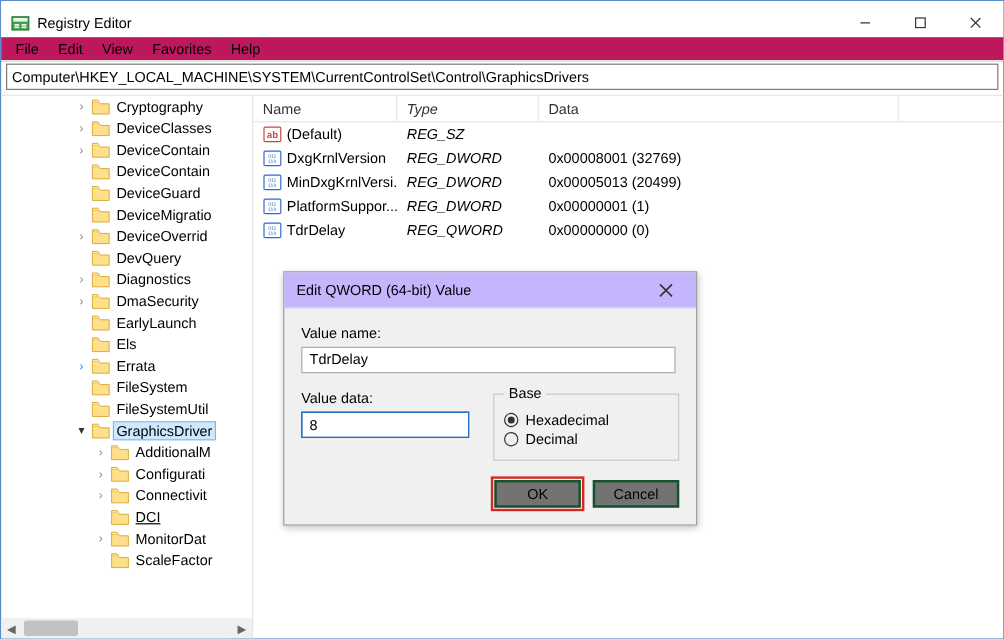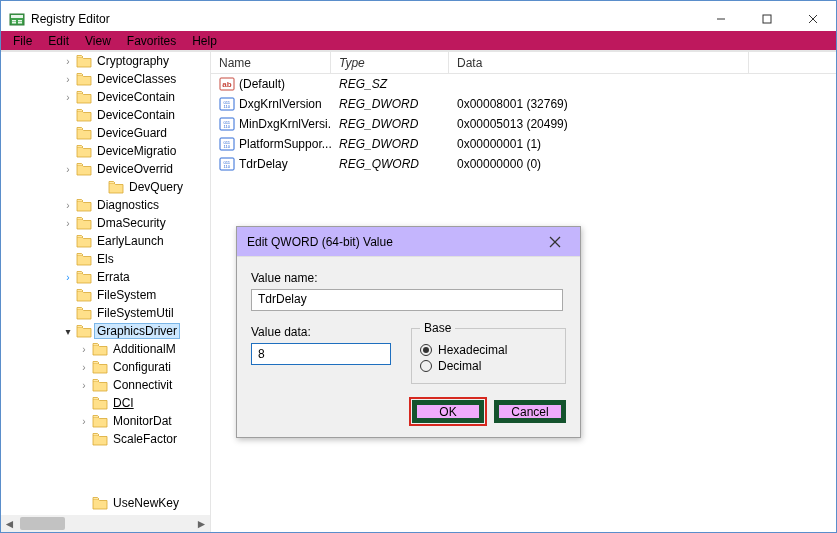--- a/index.html
+++ b/index.html
@@ -49,21 +49,21 @@
   .dlg-row { display:flex; margin-top:10px; }
   .dlg-left { flex:0 0 160px; }
   .dlg-right { flex:1; }
   .dlg-input { width:140px; height:22px; border:1px solid #1e6fbf; outline:1px solid #1e6fbf; outline-offset:-1px; background:#fff; padding:2px 6px; font-size:12px; color:#000;}
   fieldset.base { border:1px solid #c8c8c8; padding:6px 8px 8px 8px; margin:0; }
   fieldset.base legend { font-size:12px; padding:0 4px; }
   .radio-row { display:flex; align-items:center; font-size:12px; margin:2px 0;}
   .radio-row span.r { width:12px;height:12px;border:1px solid #333;border-radius:50%;margin-right:6px;display:inline-flex;align-items:center;justify-content:center;}
   .radio-row span.r .dot{width:6px;height:6px;background:#333;border-radius:50%;}
   .dlg-buttons { display:flex; justify-content:flex-end; gap:10px; margin-top:16px; }
-  .btn { width:72px; height:23px; background:#f0abfc; border:5px solid #14532d; font-size:12px; display:flex; align-items:center; justify-content:center;}
+  .btn { width:72px; height:23px; background:#737373; border:2px solid #14532d; font-size:12px; display:flex; align-items:center; justify-content:center;}
   .btn.ok { outline:2px solid #d6281f; outline-offset:1px; }
   
   .col-name,.cell-name { width:120px; }
   .col-type,.cell-type { width:118px;font-style:italic; }
   .col-data,.cell-data { width:300px; }
 </style>
 </head>
 <body>
 
 <div class="window">
@@ -100,20 +100,23 @@
   </div>
 
   <div class="menubar">
     <span class="menu">File</span>
     <span class="menu">Edit</span>
     <span class="menu">View</span>
     <span class="menu">Favorites</span>
     <span class="menu">Help</span>
   </div>
 
+  <div class="addressbar">
+    <span>Computer\HKEY_LOCAL_MACHINE\SYSTEM\CurrentControlSet\Control\GraphicsDrivers</span>
+  </div>
 
   <div class="main">
     <div class="tree-pane">
       <div class="tree-scroll" id="tree-container">
           <div class="tree-node" style="padding-left: 60px;">
             <span class="exp ">›</span>
             <span class="folder">
               <svg viewBox="0 0 16 14">
                 <path d="M1 3 L6 3 L7.5 4.5 L15 4.5 L15 13 L1 13 Z" fill="#ffe08a" stroke="#d9a832" stroke-width="0.8"></path>
                 <path d="M1 3 L1 1.5 L5.5 1.5 L7 3" fill="#ffe9a8" stroke="#d9a832" stroke-width="0.8"></path>
@@ -174,21 +177,21 @@
           <div class="tree-node" style="padding-left: 60px;">
             <span class="exp ">›</span>
             <span class="folder">
               <svg viewBox="0 0 16 14">
                 <path d="M1 3 L6 3 L7.5 4.5 L15 4.5 L15 13 L1 13 Z" fill="#ffe08a" stroke="#d9a832" stroke-width="0.8"></path>
                 <path d="M1 3 L1 1.5 L5.5 1.5 L7 3" fill="#ffe9a8" stroke="#d9a832" stroke-width="0.8"></path>
               </svg>
             </span>
             <span class="label">DeviceOverrid</span>
           </div>
-          <div class="tree-node" style="padding-left: 92px;">
+          <div class="tree-node" style="padding-left: 60px;">
             <span class="exp "></span>
             <span class="folder">
               <svg viewBox="0 0 16 14">
                 <path d="M1 3 L6 3 L7.5 4.5 L15 4.5 L15 13 L1 13 Z" fill="#ffe08a" stroke="#d9a832" stroke-width="0.8"></path>
                 <path d="M1 3 L1 1.5 L5.5 1.5 L7 3" fill="#ffe9a8" stroke="#d9a832" stroke-width="0.8"></path>
               </svg>
             </span>
             <span class="label">DevQuery</span>
           </div>
           <div class="tree-node" style="padding-left: 60px;">

